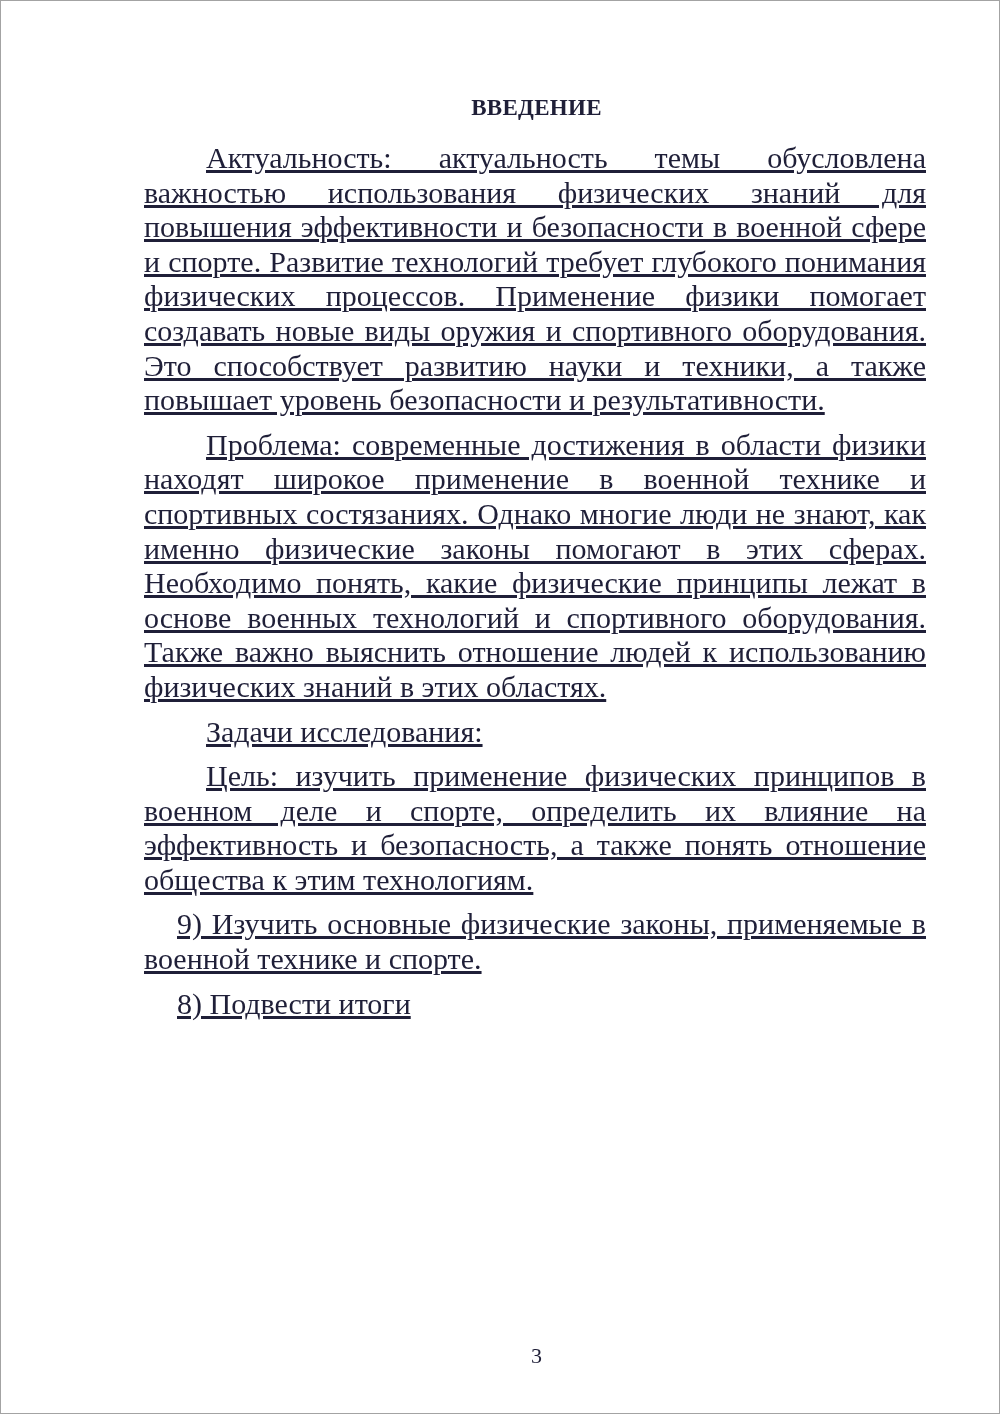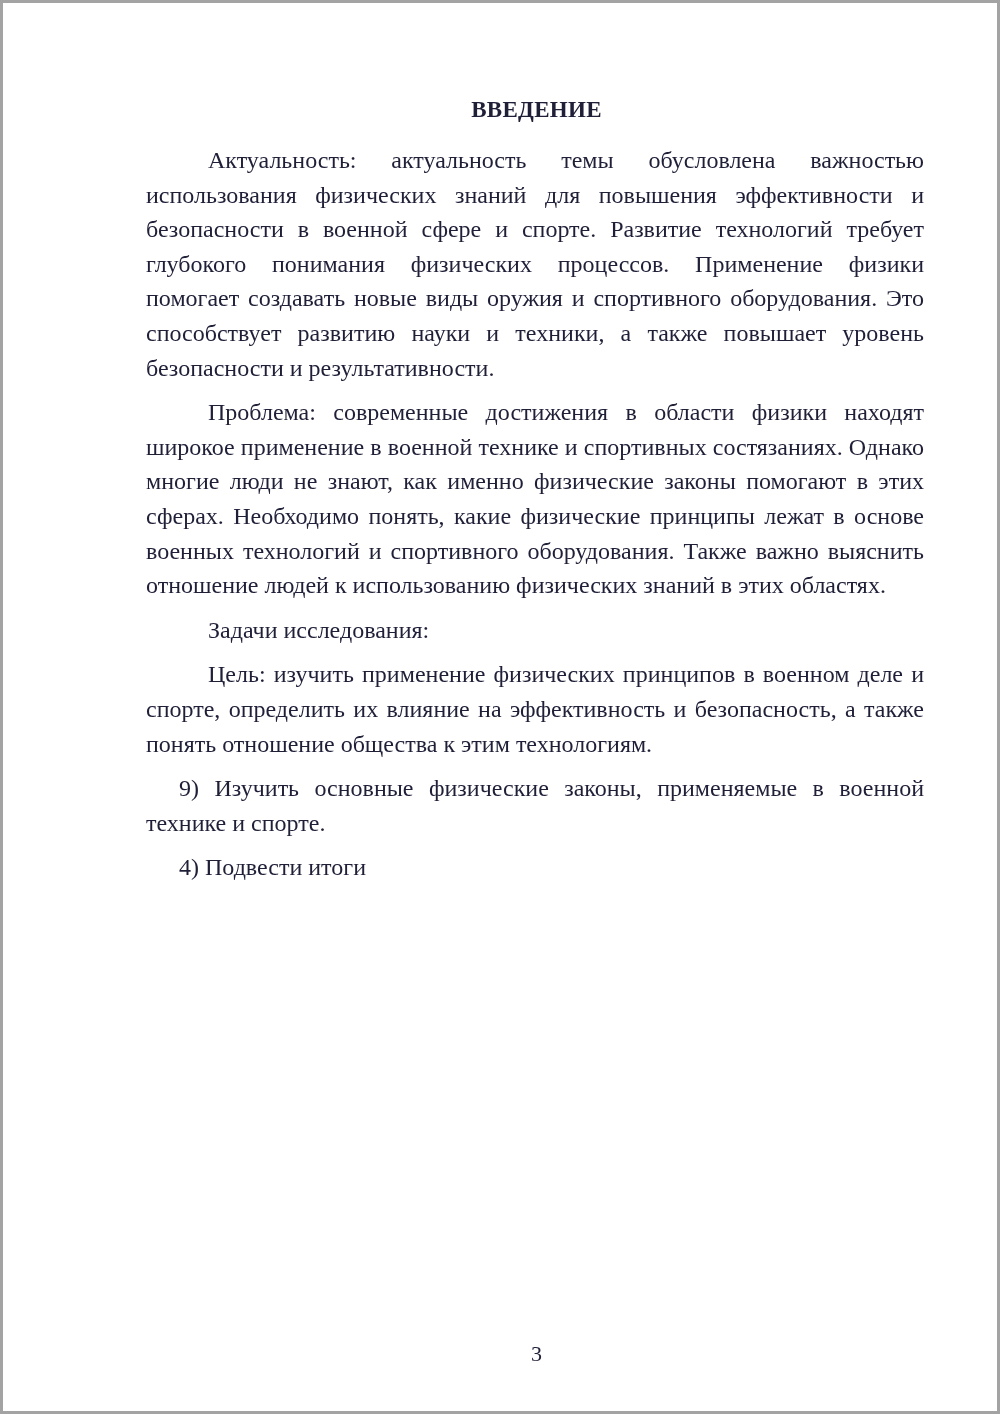--- a/index.html
+++ b/index.html
@@ -5,41 +5,42 @@
   html, body {
     margin: 0;
     padding: 0;
     background: #ffffff;
   }
   .page {
     width: 1000px;
     height: 1414px;
     box-sizing: border-box;
     background: #ffffff;
-    border: 3px solid #a3a3a3;
+    border: 1px solid #a3a3a3;
     position: relative;
     font-family: "Liberation Serif", "DejaVu Serif", serif;
     color: #1f1f38;
     padding: 90px 70px 0 143px;
     overflow: hidden;
   }
   .doc-title {
     text-align: center;
     font-weight: bold;
     font-size: 23px;
     line-height: 34px;
     margin: 0 0 16px 0;
     letter-spacing: 0.3px;
   }
   p.para, p.list {
-    font-size: 24px;
+    font-size: 30px;
     line-height: 34.6px;
     margin: 0 3px 10px 0;
     text-align: justify;
     text-justify: inter-word;
+    text-decoration: underline;
   }
   p.para { text-indent: 62px; }
   p.list { text-indent: 33px; }
   .page-number {
     position: absolute;
     bottom: 44px;
     left: 143px;
     right: 70px;
     text-align: center;
     font-size: 22px;
@@ -59,18 +60,18 @@
 
   <p class="para">Задачи исследования:</p>
 
   <p class="para">Цель: изучить применение физических принципов в военном деле и спорте, определить их влияние на эффективность и безопасность, а также понять отношение общества к этим технологиям.</p>
 
   <p class="list">9) Изучить основные физические законы, применяемые в военной технике и спорте.</p>
 
 
 
 
-  <p class="list">4) Подвести итоги</p>
+  <p class="list">8) Подвести итоги</p>
 
 
   <div class="page-number">3</div>
 
 </div>
 
 </body></html>

